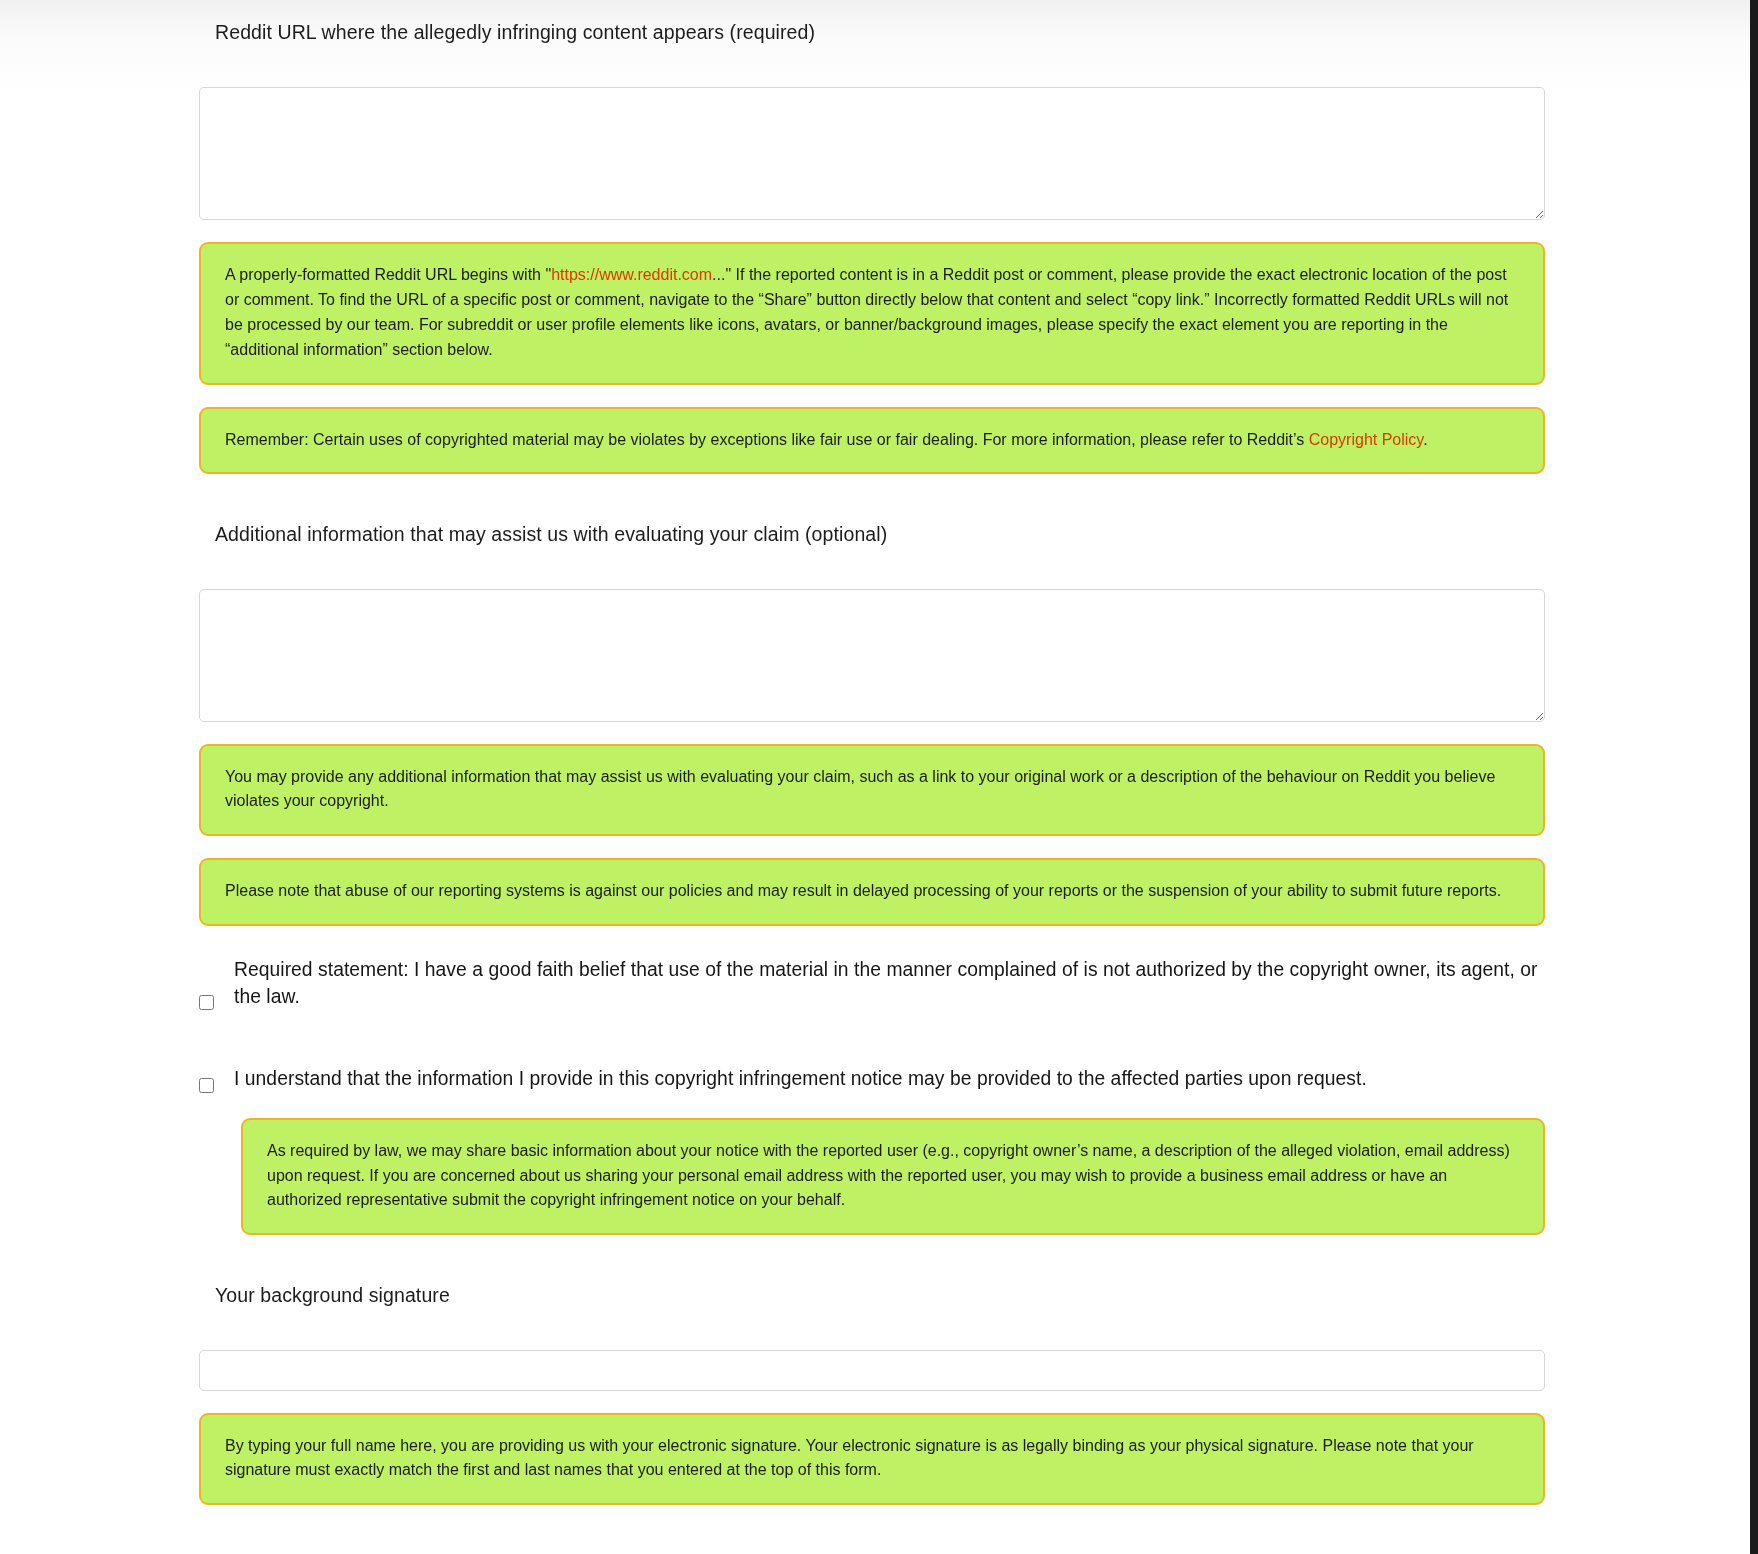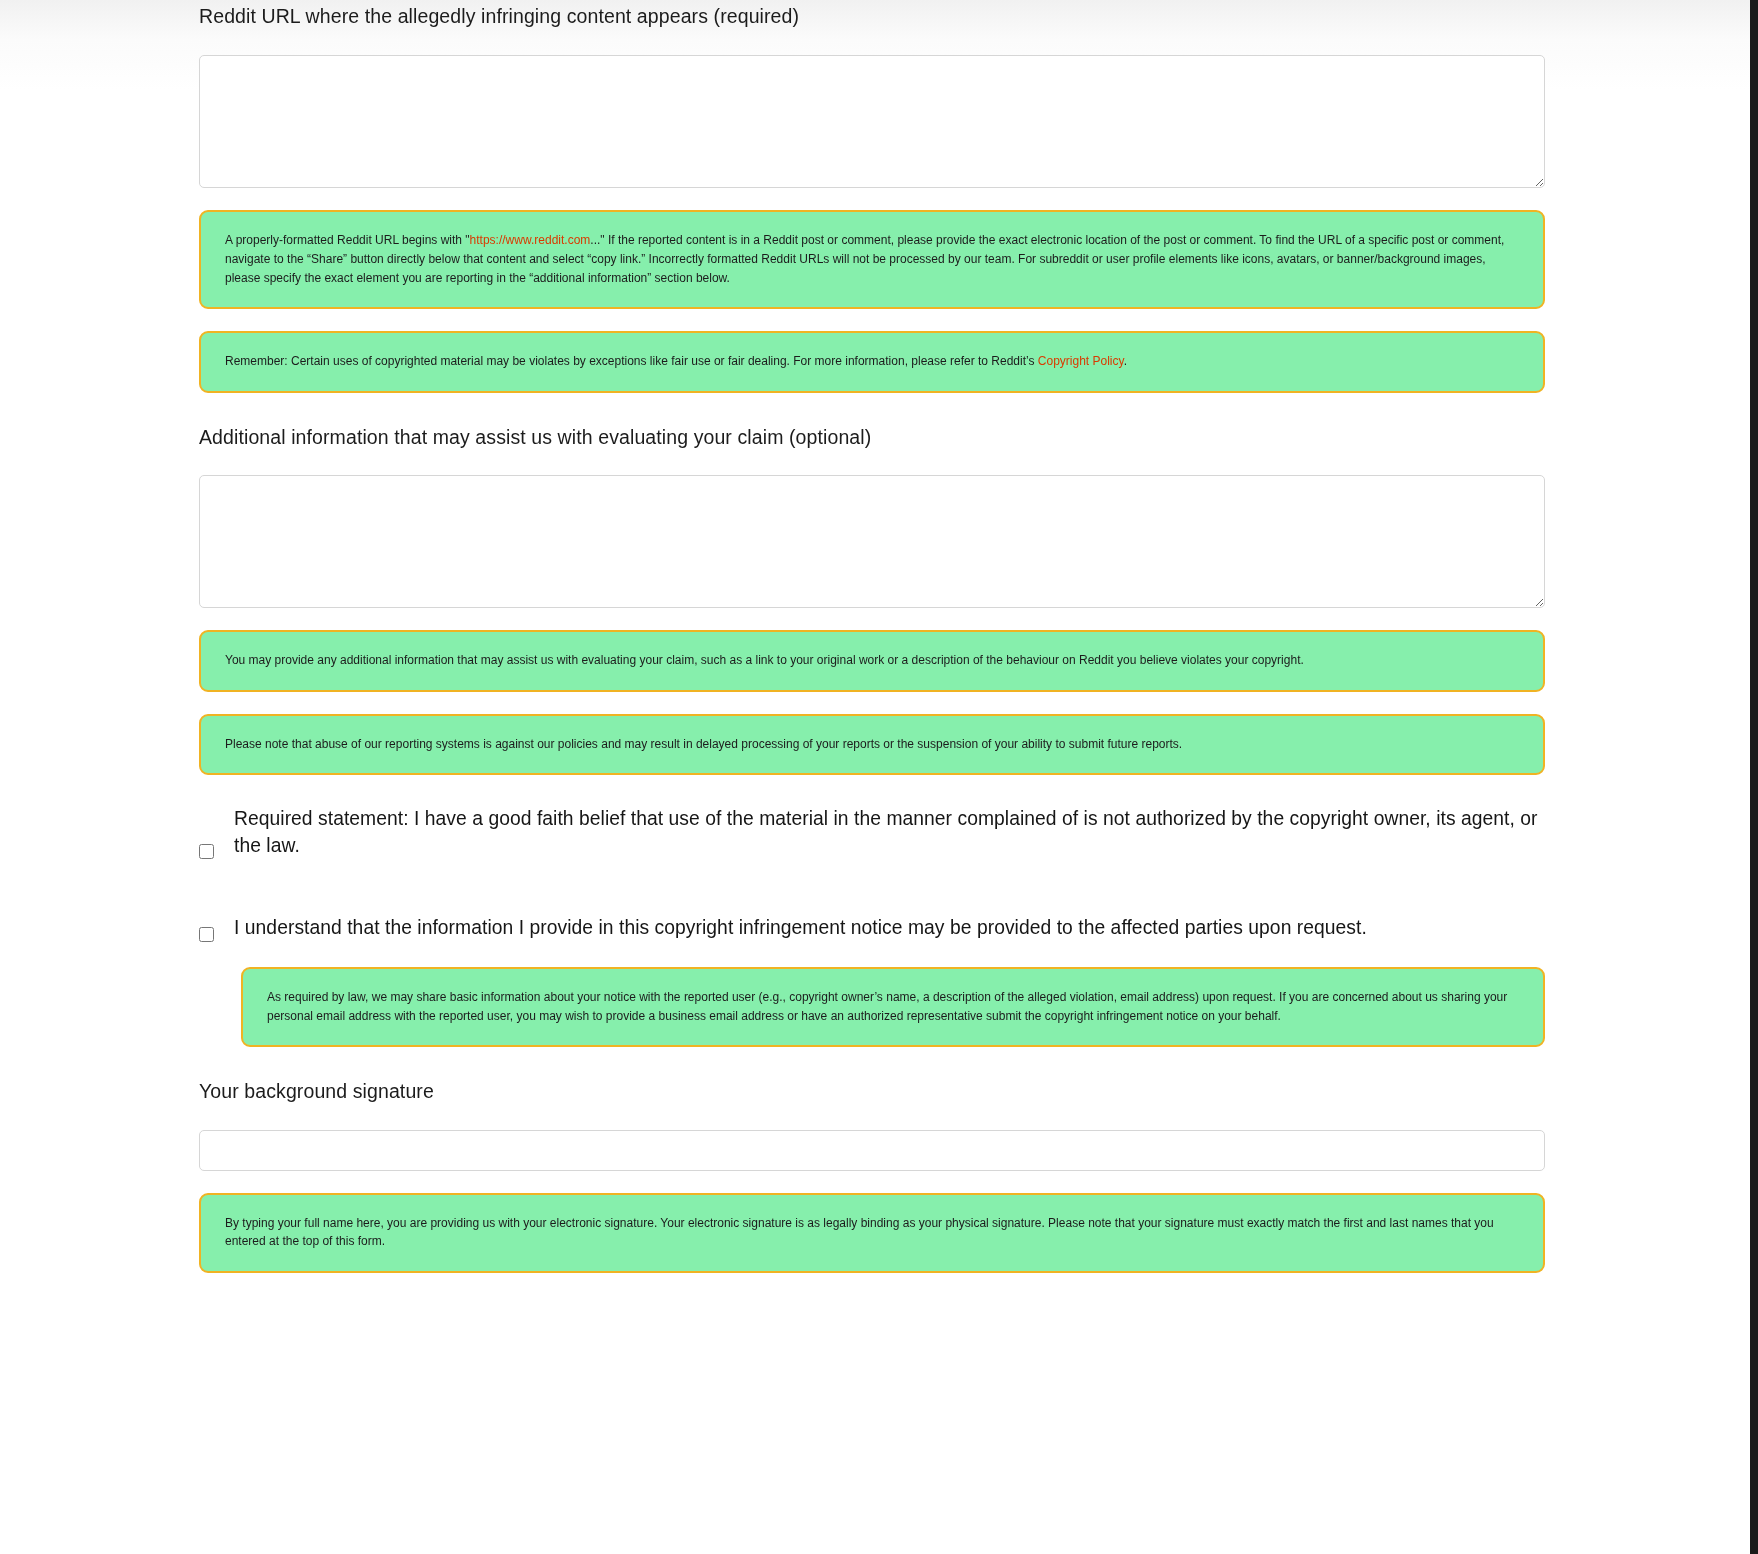--- a/index.html
+++ b/index.html
@@ -38,21 +38,21 @@
     left: 199px;
     top: 0;
     width: 1346px;
   }
 
   .field-label {
     font-size: 19.5px;
     color: #1c1c1c;
     line-height: 1.35;
     letter-spacing: 0.1px;
-    margin: 0;
+    margin: 16px;
     padding: 0;
   }
 
   textarea.input-area,
   input.input-line {
     display: block;
     width: 100%;
     border: 1px solid #d6d6d6;
     border-radius: 5px;
     background: #ffffff;
@@ -66,23 +66,23 @@
     height: 133px;
     resize: vertical;
   }
   input.input-line {
     height: 41px;
   }
 
   .notice {
     border: 2px solid #f0b323;
     border-radius: 9px;
-    background: #86efac;
+    background: #bef264;
     padding: 19px 24px 20px 24px;
-    font-size: 12px;
+    font-size: 16px;
     line-height: 1.55;
     color: #1c1c1c;
   }
   .notice p { margin: 0; }
 
   .notice a, .inline-link {
     color: #d93a00;
     text-decoration: none;
   }
   .url-ex { color: #d93a00; }

